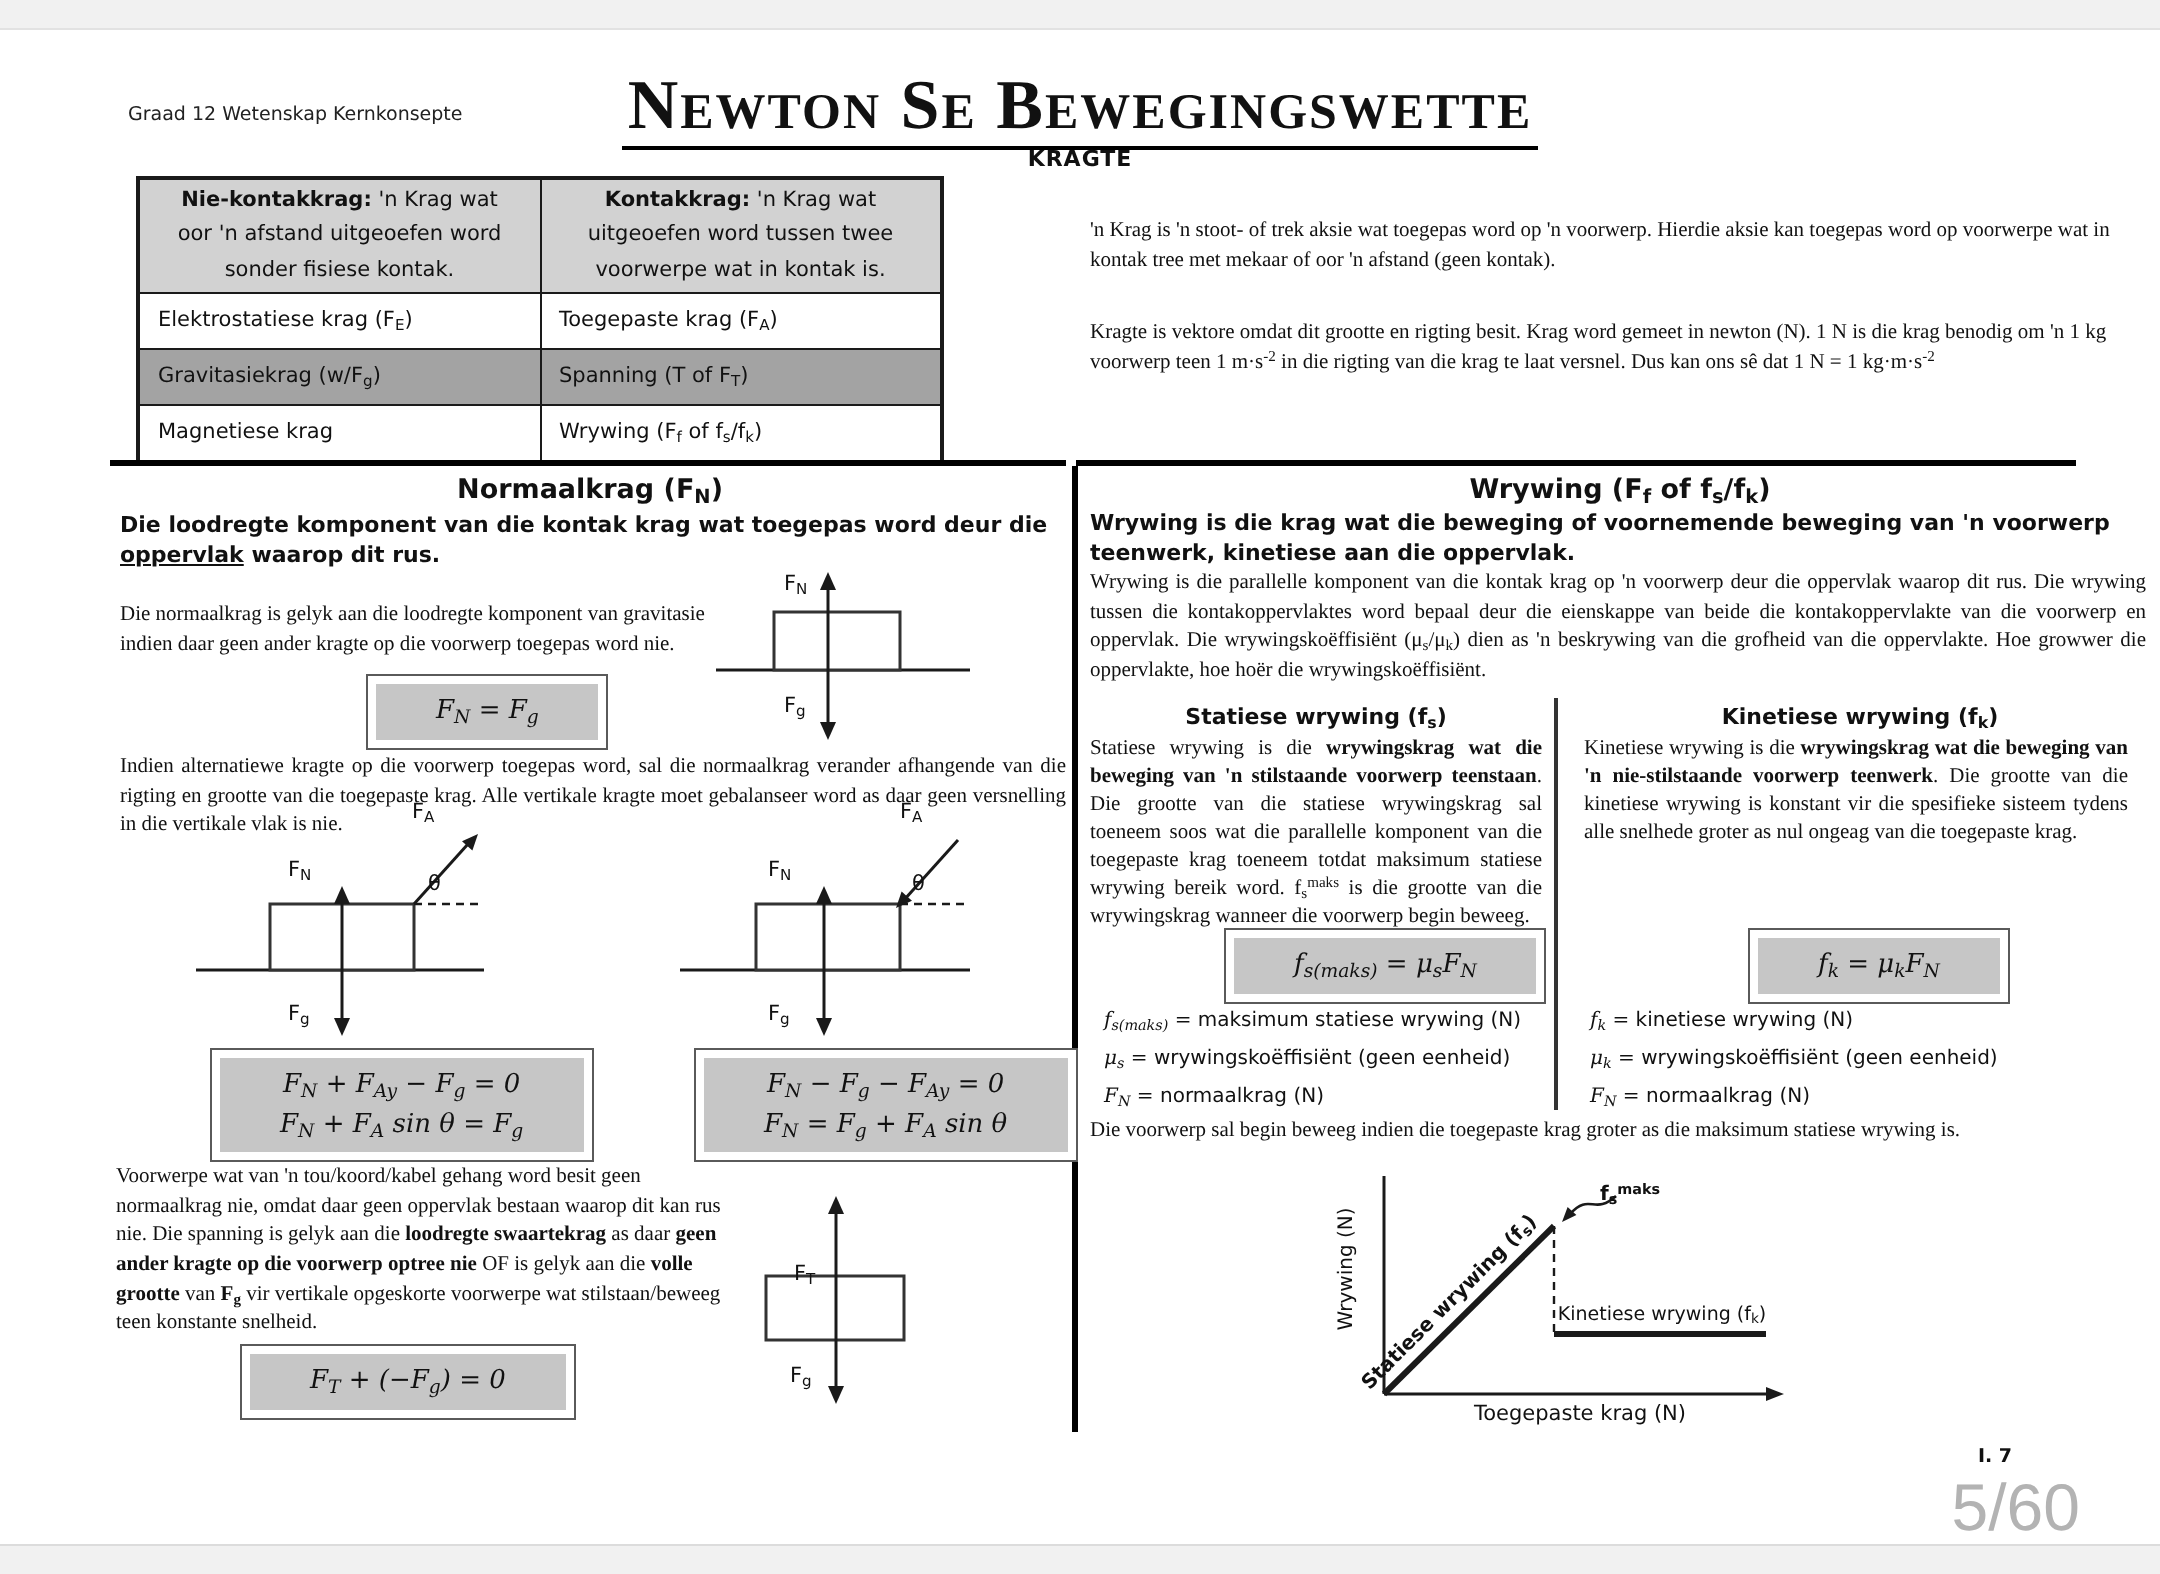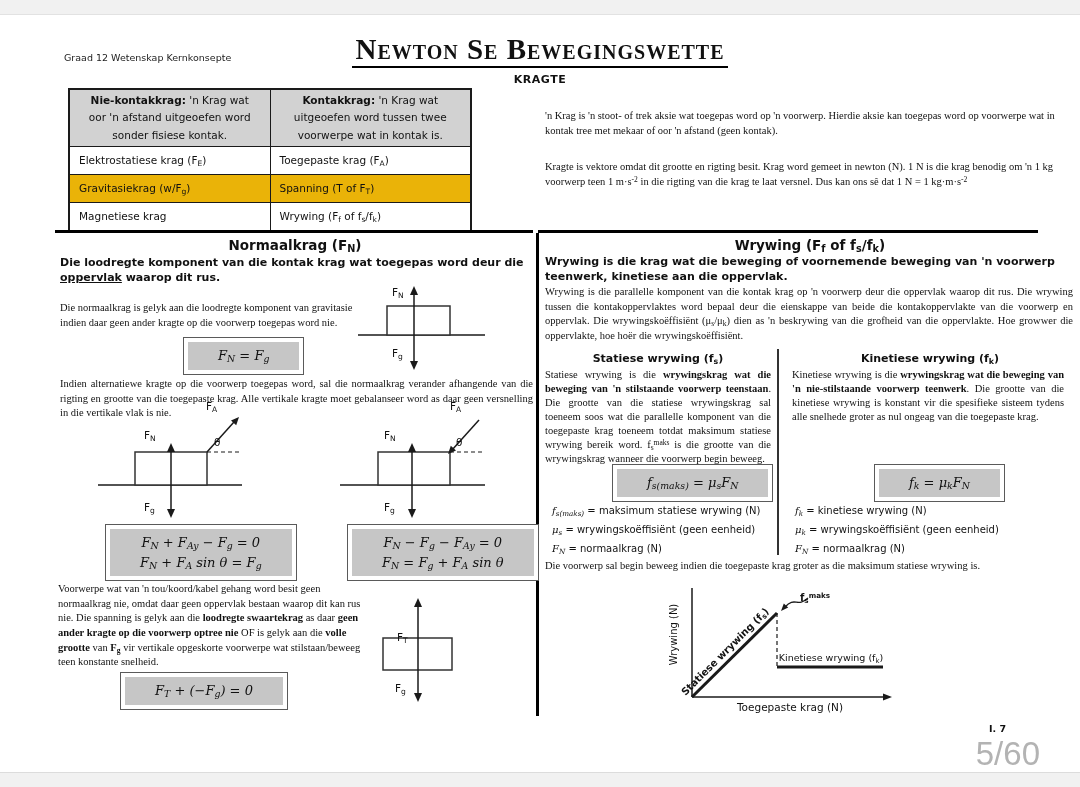--- a/index.html
+++ b/index.html
@@ -10,29 +10,29 @@
   .abs{position:absolute;}
   sub{font-size:0.72em;line-height:0;vertical-align:-0.25em;}
   sup{font-size:0.72em;line-height:0;vertical-align:0.45em;}
   .strip{background:#f1f1f1;left:0;width:1080px;}
   .top-strip{top:0;height:14px;border-bottom:1px solid #e2e2e2;}
   .bottom-strip{top:772px;height:15px;border-top:1px solid #dcdcdc;}
   .course{font-size:9.5px;color:#222;}
   .title-wrap{left:0;top:34px;width:1080px;text-align:center;}
   .doc-title{
     font-family:"Liberation Serif",serif;font-weight:bold;font-variant:small-caps;
-    font-size:29px;letter-spacing:1px;border-bottom:2.5px solid #000;
+    font-size:35px;letter-spacing:1px;border-bottom:2.5px solid #000;
     display:inline-block;padding:0 3px 0px 3px;line-height:1.1;
   }
   .subtitle{left:0;top:73px;width:1080px;text-align:center;font-size:11px;font-weight:bold;letter-spacing:0.5px;}
   table.forces{border-collapse:collapse;border:2px solid #1a1a1a;font-size:10.5px;}
   table.forces td{border:1px solid #1a1a1a;padding:2px 9px;}
   table.forces td.hd{background:#d2d2d2;text-align:center;height:40px;line-height:1.65;padding:2px 14px;}
   table.forces tr.r td{height:23px;}
-  table.forces tr.even td{background:#eab308;}
+  table.forces tr.even td{background:#a3a3a3;}
   .p{font-size:10.5px;line-height:1.4;font-family:Liberation Serif, serif;}
   .just{text-align:justify;}
   .bdef{font-size:11px;font-weight:bold;line-height:1.35;}
   .hline{background:#000;height:3px;}
   .vline{background:#000;width:3px;}
   .vthin{background:#333;width:1.5px;}
   .sec-head{font-size:13.5px;font-weight:bold;text-align:center;}
   .sub-head{font-size:11px;font-weight:bold;text-align:center;}
   .fbox{border:1.5px solid #5a5a5a;background:#fff;padding:4px;display:inline-block;}
   .fbox-inner{background:#c6c6c6;padding:4px 30px;}

